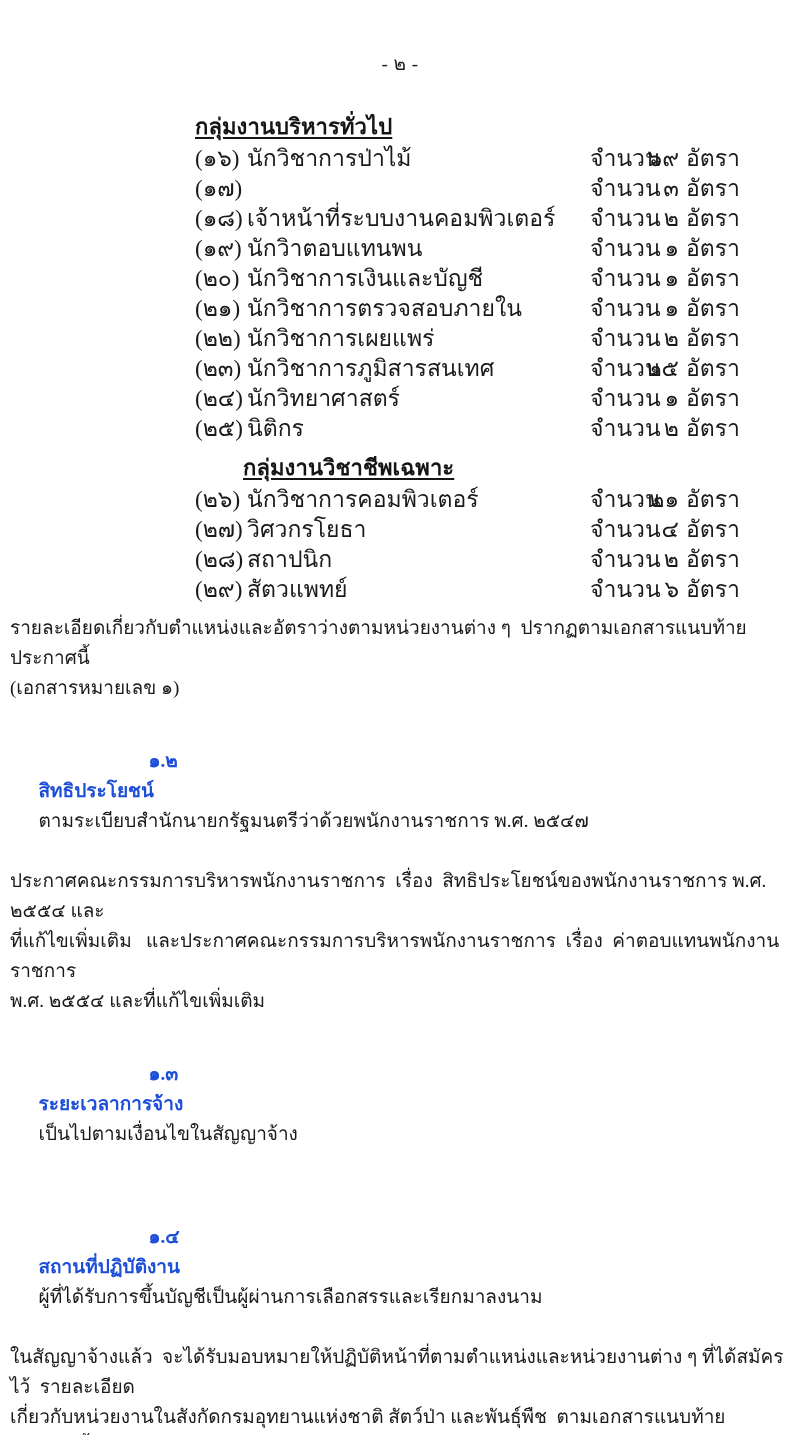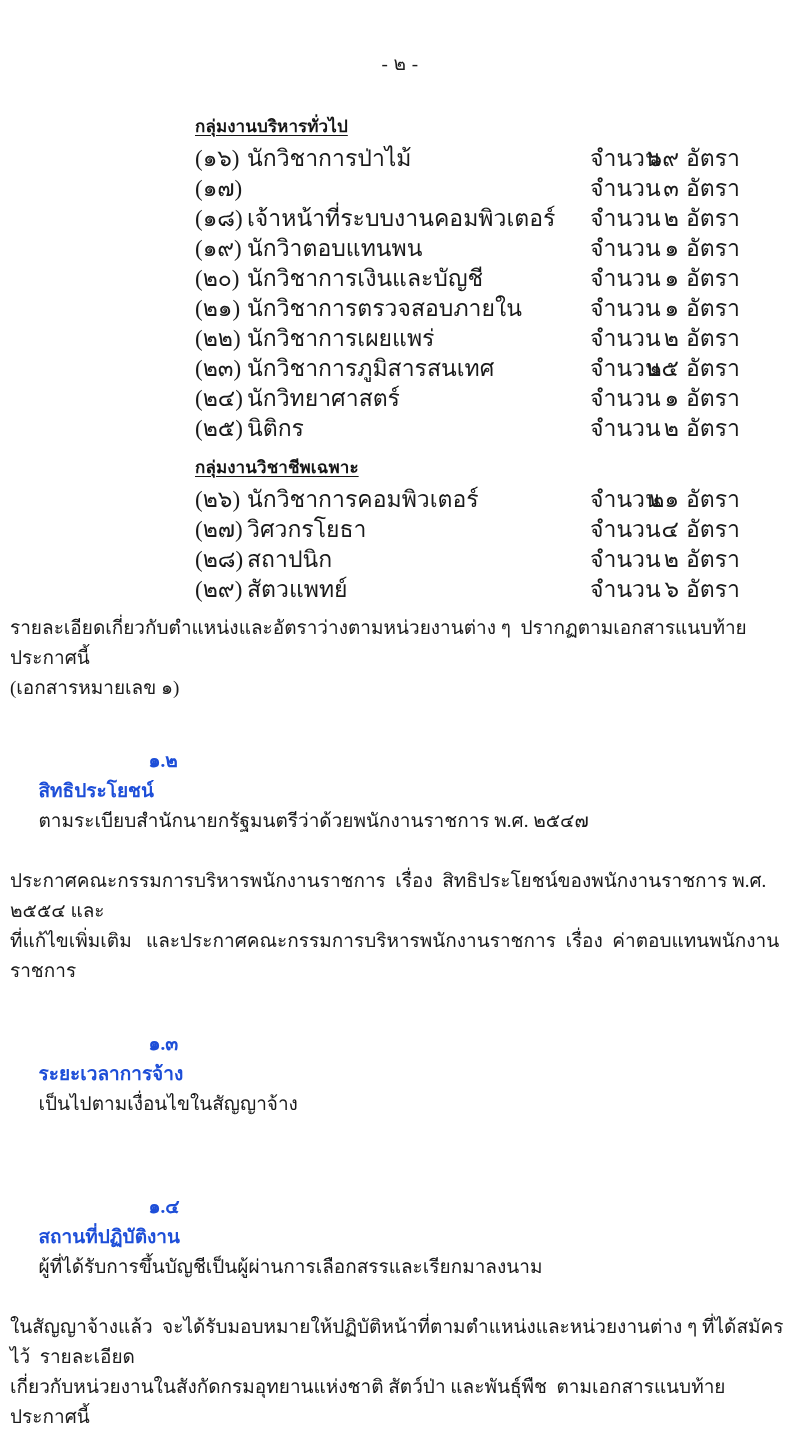--- a/index.html
+++ b/index.html
@@ -37,31 +37,31 @@
   }
 
   
   .positions-block {
     position: absolute;
     top: 112px;
     left: 0;
     width: 800px;
   }
   .group-heading {
-    font-size: 17px;
+    font-size: 22px;
     margin: 0 0 2px 195px;
     display: inline-block;
     text-decoration: underline;
     text-underline-offset: 3px;
     font-weight: 600;
     color: #151515;
     letter-spacing: 0.1px;
   }
   .group-heading-wrap { display: block; line-height: 30px; }
-  .group-heading-wrap.second { margin-top: 9px; }
+  .group-heading-wrap.second { margin-top: 9px; padding-left: 48px; }
 
   .pos-row {
     display: block;
     position: relative;
     height: 30px;
     line-height: 30px;
     font-size: 23px;
     color: #1a1a1a;
     white-space: nowrap;
   }
@@ -233,20 +233,21 @@
     <p class="para">รายละเอียดเกี่ยวกับตำแหน่งและอัตราว่างตามหน่วยงานต่าง ๆ  ปรากฏตามเอกสารแนบท้ายประกาศนี้</p>
     <p class="para">(เอกสารหมายเลข ๑)</p>
 
     <p class="para gap-before">
       <span style="display:inline-block;width:110px;"></span><span class="lbl">๑.๒</span>
       <span class="lbl">สิทธิประโยชน์</span>
       <span>ตามระเบียบสำนักนายกรัฐมนตรีว่าด้วยพนักงานราชการ พ.ศ. ๒๕๔๗</span>
     </p>
     <p class="para">ประกาศคณะกรรมการบริหารพนักงานราชการ  เรื่อง  สิทธิประโยชน์ของพนักงานราชการ พ.ศ. ๒๕๕๔ และ</p>
     <p class="para">ที่แก้ไขเพิ่มเติม   และประกาศคณะกรรมการบริหารพนักงานราชการ  เรื่อง  ค่าตอบแทนพนักงานราชการ</p>
+    <p class="para">พ.ศ. ๒๕๕๔ และที่แก้ไขเพิ่มเติม</p>
 
     <p class="para gap-before">
       <span style="display:inline-block;width:110px;"></span><span class="lbl">๑.๓</span>
       <span class="lbl">ระยะเวลาการจ้าง</span>
       <span>เป็นไปตามเงื่อนไขในสัญญาจ้าง</span>
     </p>
 
     <p class="para gap-before">
       <span style="display:inline-block;width:110px;"></span><span class="lbl">๑.๔</span>
       <span class="lbl">สถานที่ปฏิบัติงาน</span>

